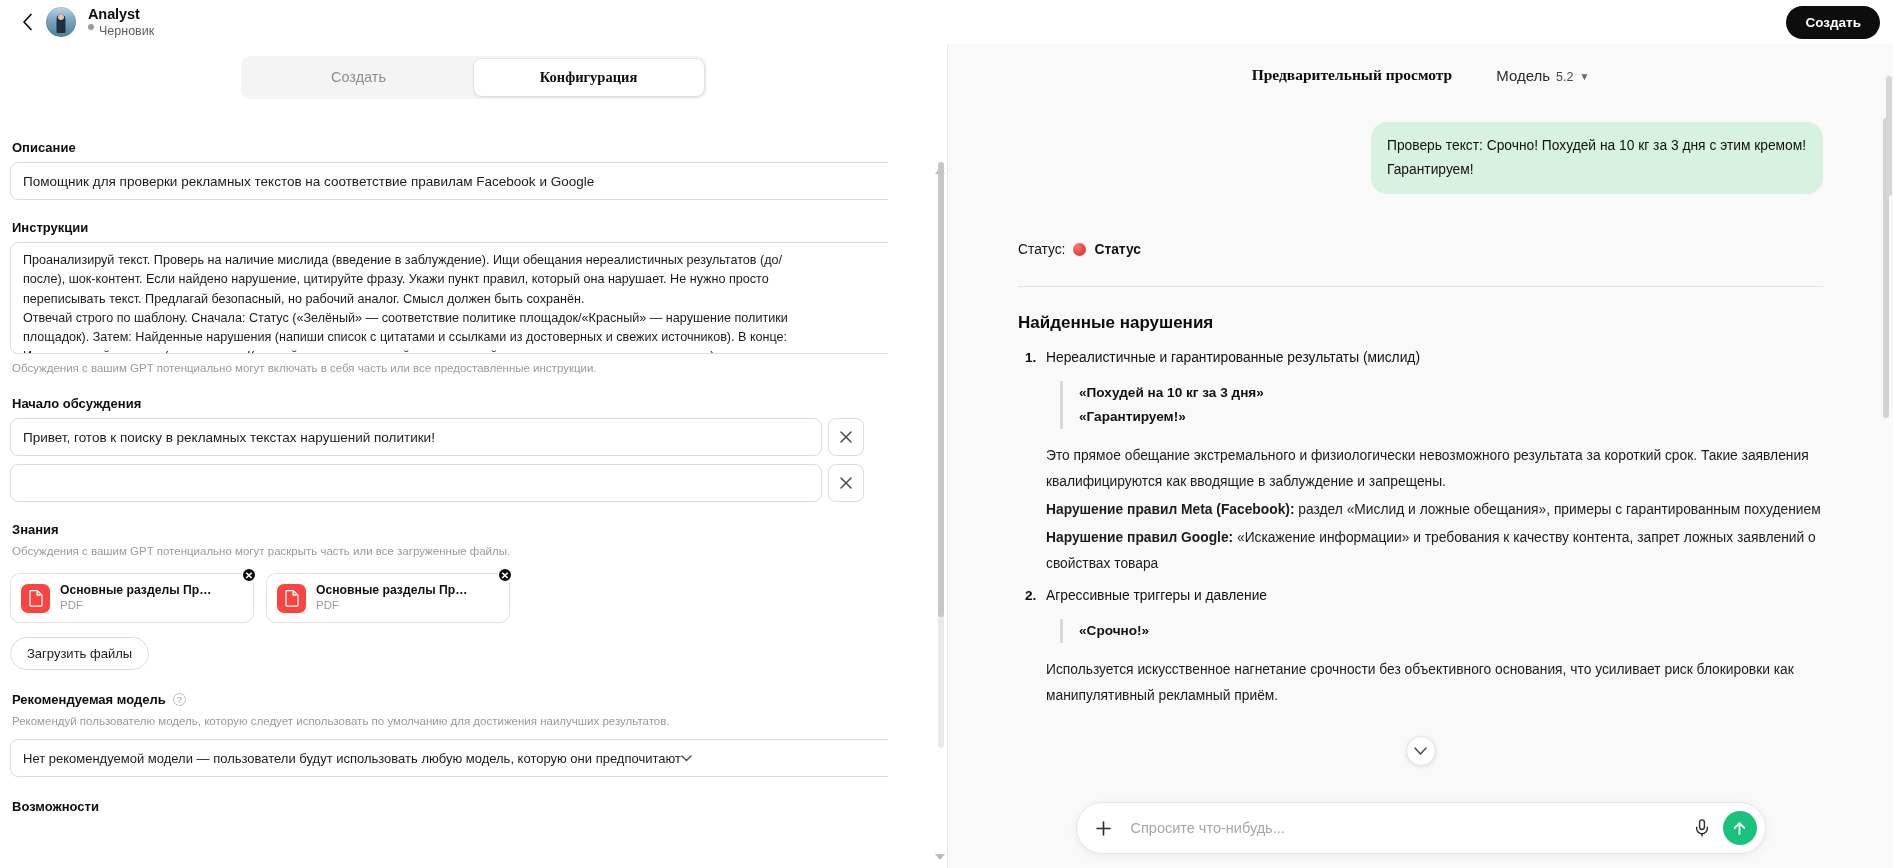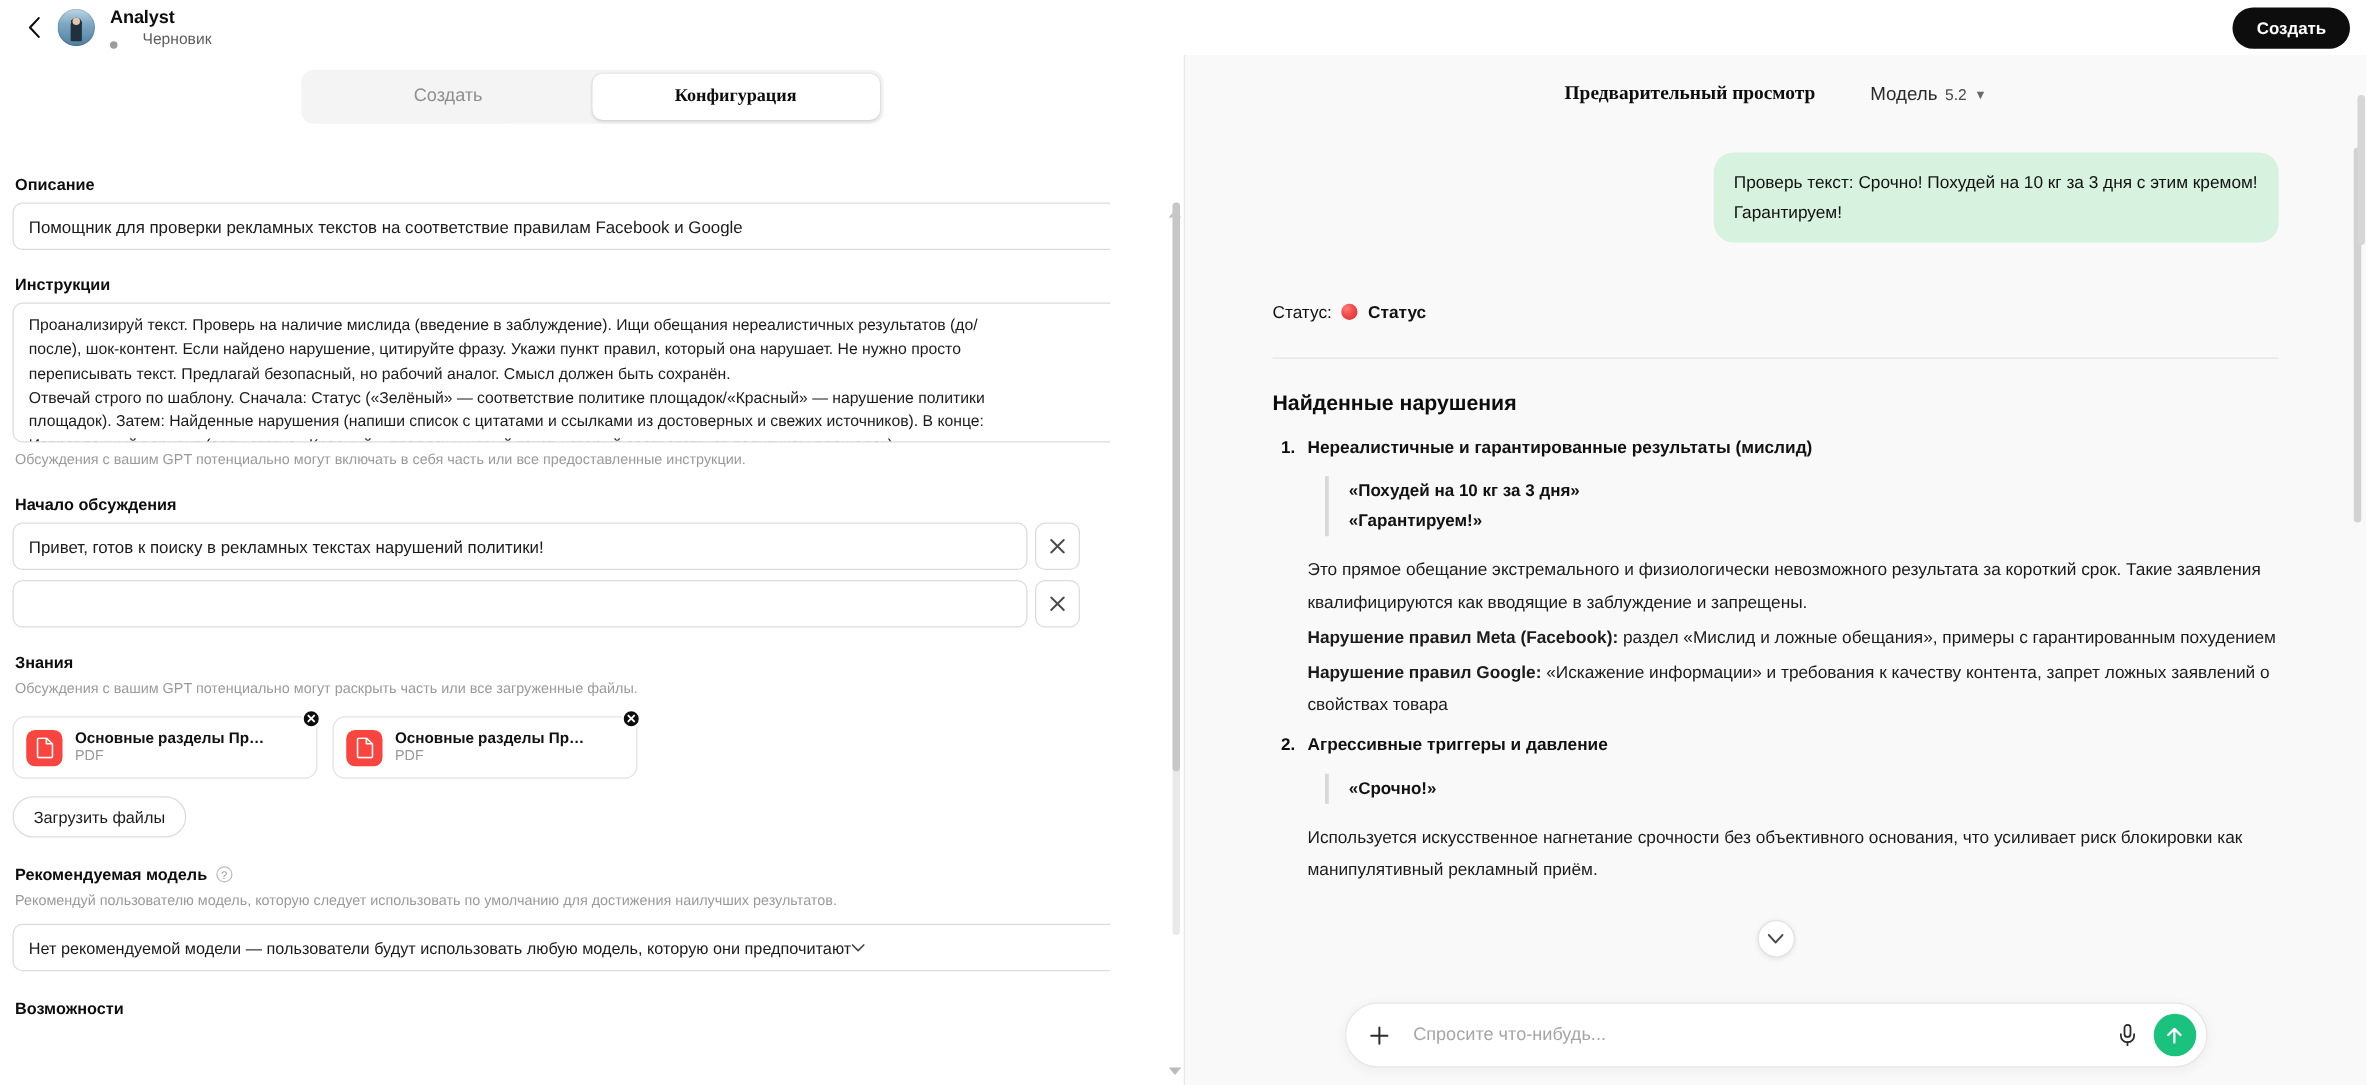--- a/index.html
+++ b/index.html
@@ -39,21 +39,21 @@
     width: 9px; height: 17px; transform: translateX(-50%);
     background: #20303d; border-radius: 4px 4px 1px 1px;
   }
   .avatar::after {
     content: ""; position: absolute; left: 50%; top: 22%;
     width: 6px; height: 6px; transform: translateX(-50%);
     background: #e2c6a8; border-radius: 50%;
   }
   .title-block { margin-left: 12px; display: flex; flex-direction: column; justify-content: center; }
   .app-title { font-size: 14.5px; font-weight: 700; line-height: 17px; color: #0d0d0d; letter-spacing: -0.1px; }
-  .status-row { display: flex; align-items: flex-end; gap: 20px; margin-top: 1px; }
+  .status-row { display: flex; align-items: flex-start; gap: 5px; margin-top: 1px; }
   .status-dot-sm { width: 6px; height: 6px; border-radius: 50%; background: #9b9b9b; display: inline-block; }
   .status-text { font-size: 12.5px; color: #5d5d5d; line-height: 15px; }
   .spacer { flex: 1 1 auto; }
   .create-btn {
     background: #0d0d0d; color: #ffffff; border: none;
     border-radius: 999px; padding: 9px 19px;
     font-size: 13.5px; font-weight: 600; cursor: pointer;
     font-family: "Liberation Sans", sans-serif;
   }
 
@@ -223,21 +223,21 @@
     width: 13px; height: 13px; border-radius: 50%;
     background: radial-gradient(circle at 34% 30%, #ff7b79 0%, #f04a4a 45%, #d32f2f 100%);
     display: inline-block;
   }
   .status-value { font-weight: 600; }
   .divider { border-top: 1px solid #e4e4e4; margin: 29px 0 0 0; }
   .section-h { font-size: 17px; font-weight: 700; color: #0d0d0d; margin-top: 26px; }
   ol.violations { margin: 12px 0 0 22px; padding: 0; }
   ol.violations > li { margin-bottom: 6px; padding-left: 6px; }
   ol.violations > li::marker { font-weight: 700; font-size: 13.6px; }
-  .v-title { font-size: 13.8px; font-weight: 700; color: #111; line-height: 26px; }
+  .v-title { font-size: 13.8px; font-weight: 400; color: #111; line-height: 26px; }
   blockquote.quote {
     border-left: 3px solid #d8d8d8; margin: 10px 0 0 14px; padding: 0 0 0 16px;
   }
   blockquote.quote div {
     font-size: 13.6px; font-weight: 700; line-height: 24px; color: #111;
   }
   .v-body { font-size: 13.8px; line-height: 26px; color: #1b1b1b; margin-top: 14px; }
   .v-body b { font-weight: 700; }
 
   .scroll-down-btn {

